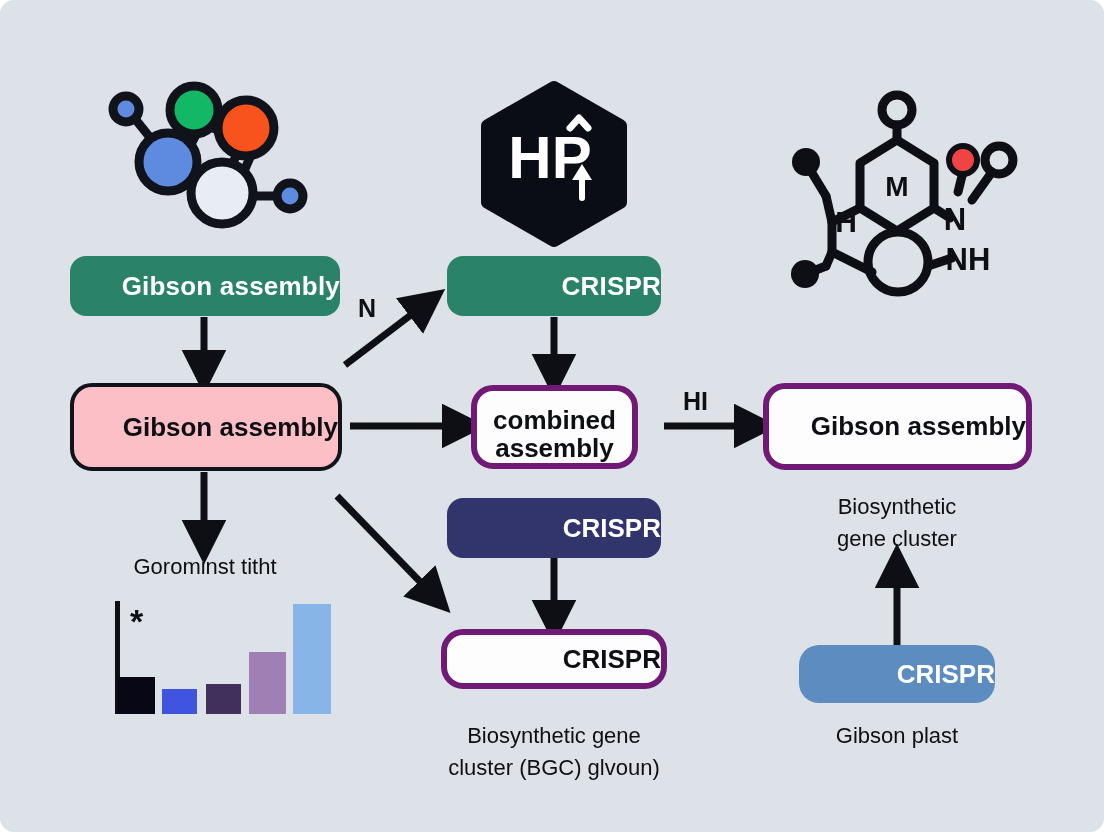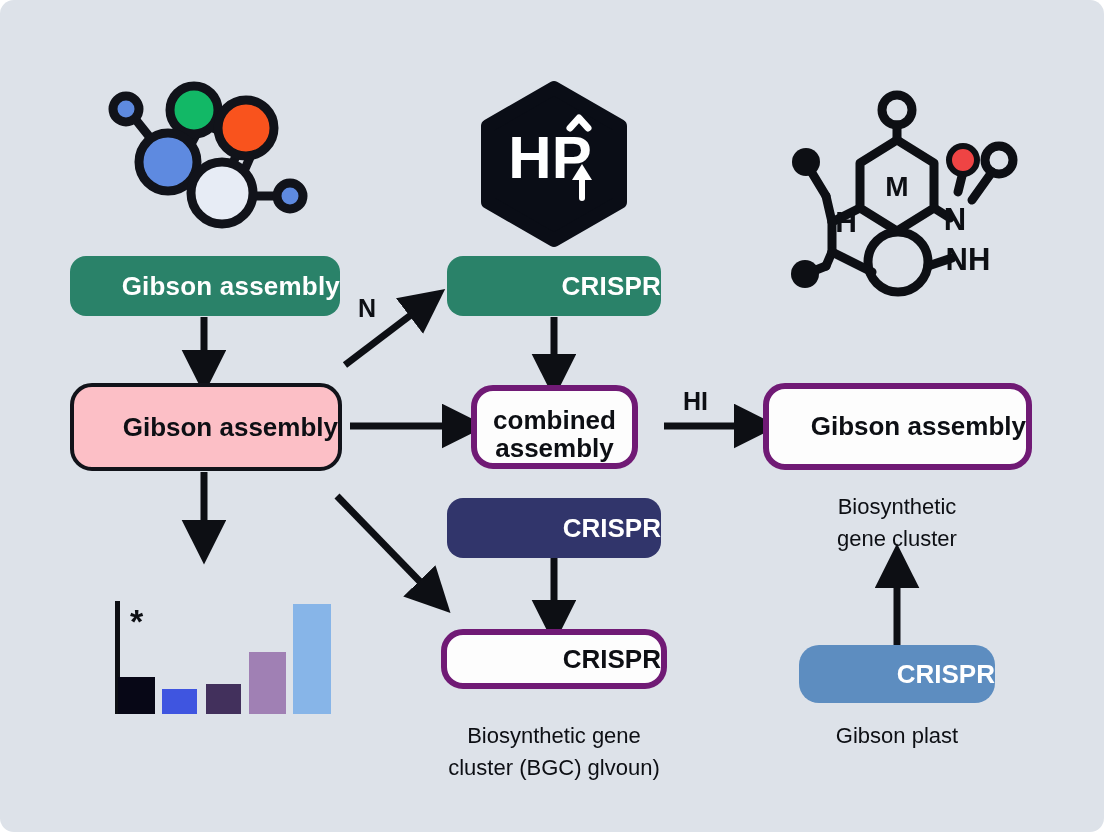--- a/index.html
+++ b/index.html
@@ -154,20 +154,21 @@
     <span>CRISPR</span>
   </div>
 
   <div class="node b-blue" style="left:799px;top:645px;width:196px;height:58px;">
     <span>CRISPR</span>
   </div>
 
   <div class="edgelabel" style="left:358px;top:294px;">N</div>
   <div class="edgelabel" style="left:683px;top:387px;text-align:center;">HI</div>
 
+  <div class="lbl caption" style="left:60px;top:554px;width:290px;">Gorominst titht</div>
 
 
   <div class="lbl caption" style="left:384px;top:723px;width:340px;">Biosynthetic gene</div>
   <div class="lbl caption" style="left:384px;top:755px;width:340px;">cluster (BGC) glvoun)</div>
 
   <div class="lbl caption" style="left:757px;top:494px;width:280px;">Biosynthetic</div>
   <div class="lbl caption" style="left:757px;top:526px;width:280px;text-align:center;">gene cluster</div>
 
   <div class="lbl caption" style="left:757px;top:723px;width:280px;">Gibson plast</div>
 

